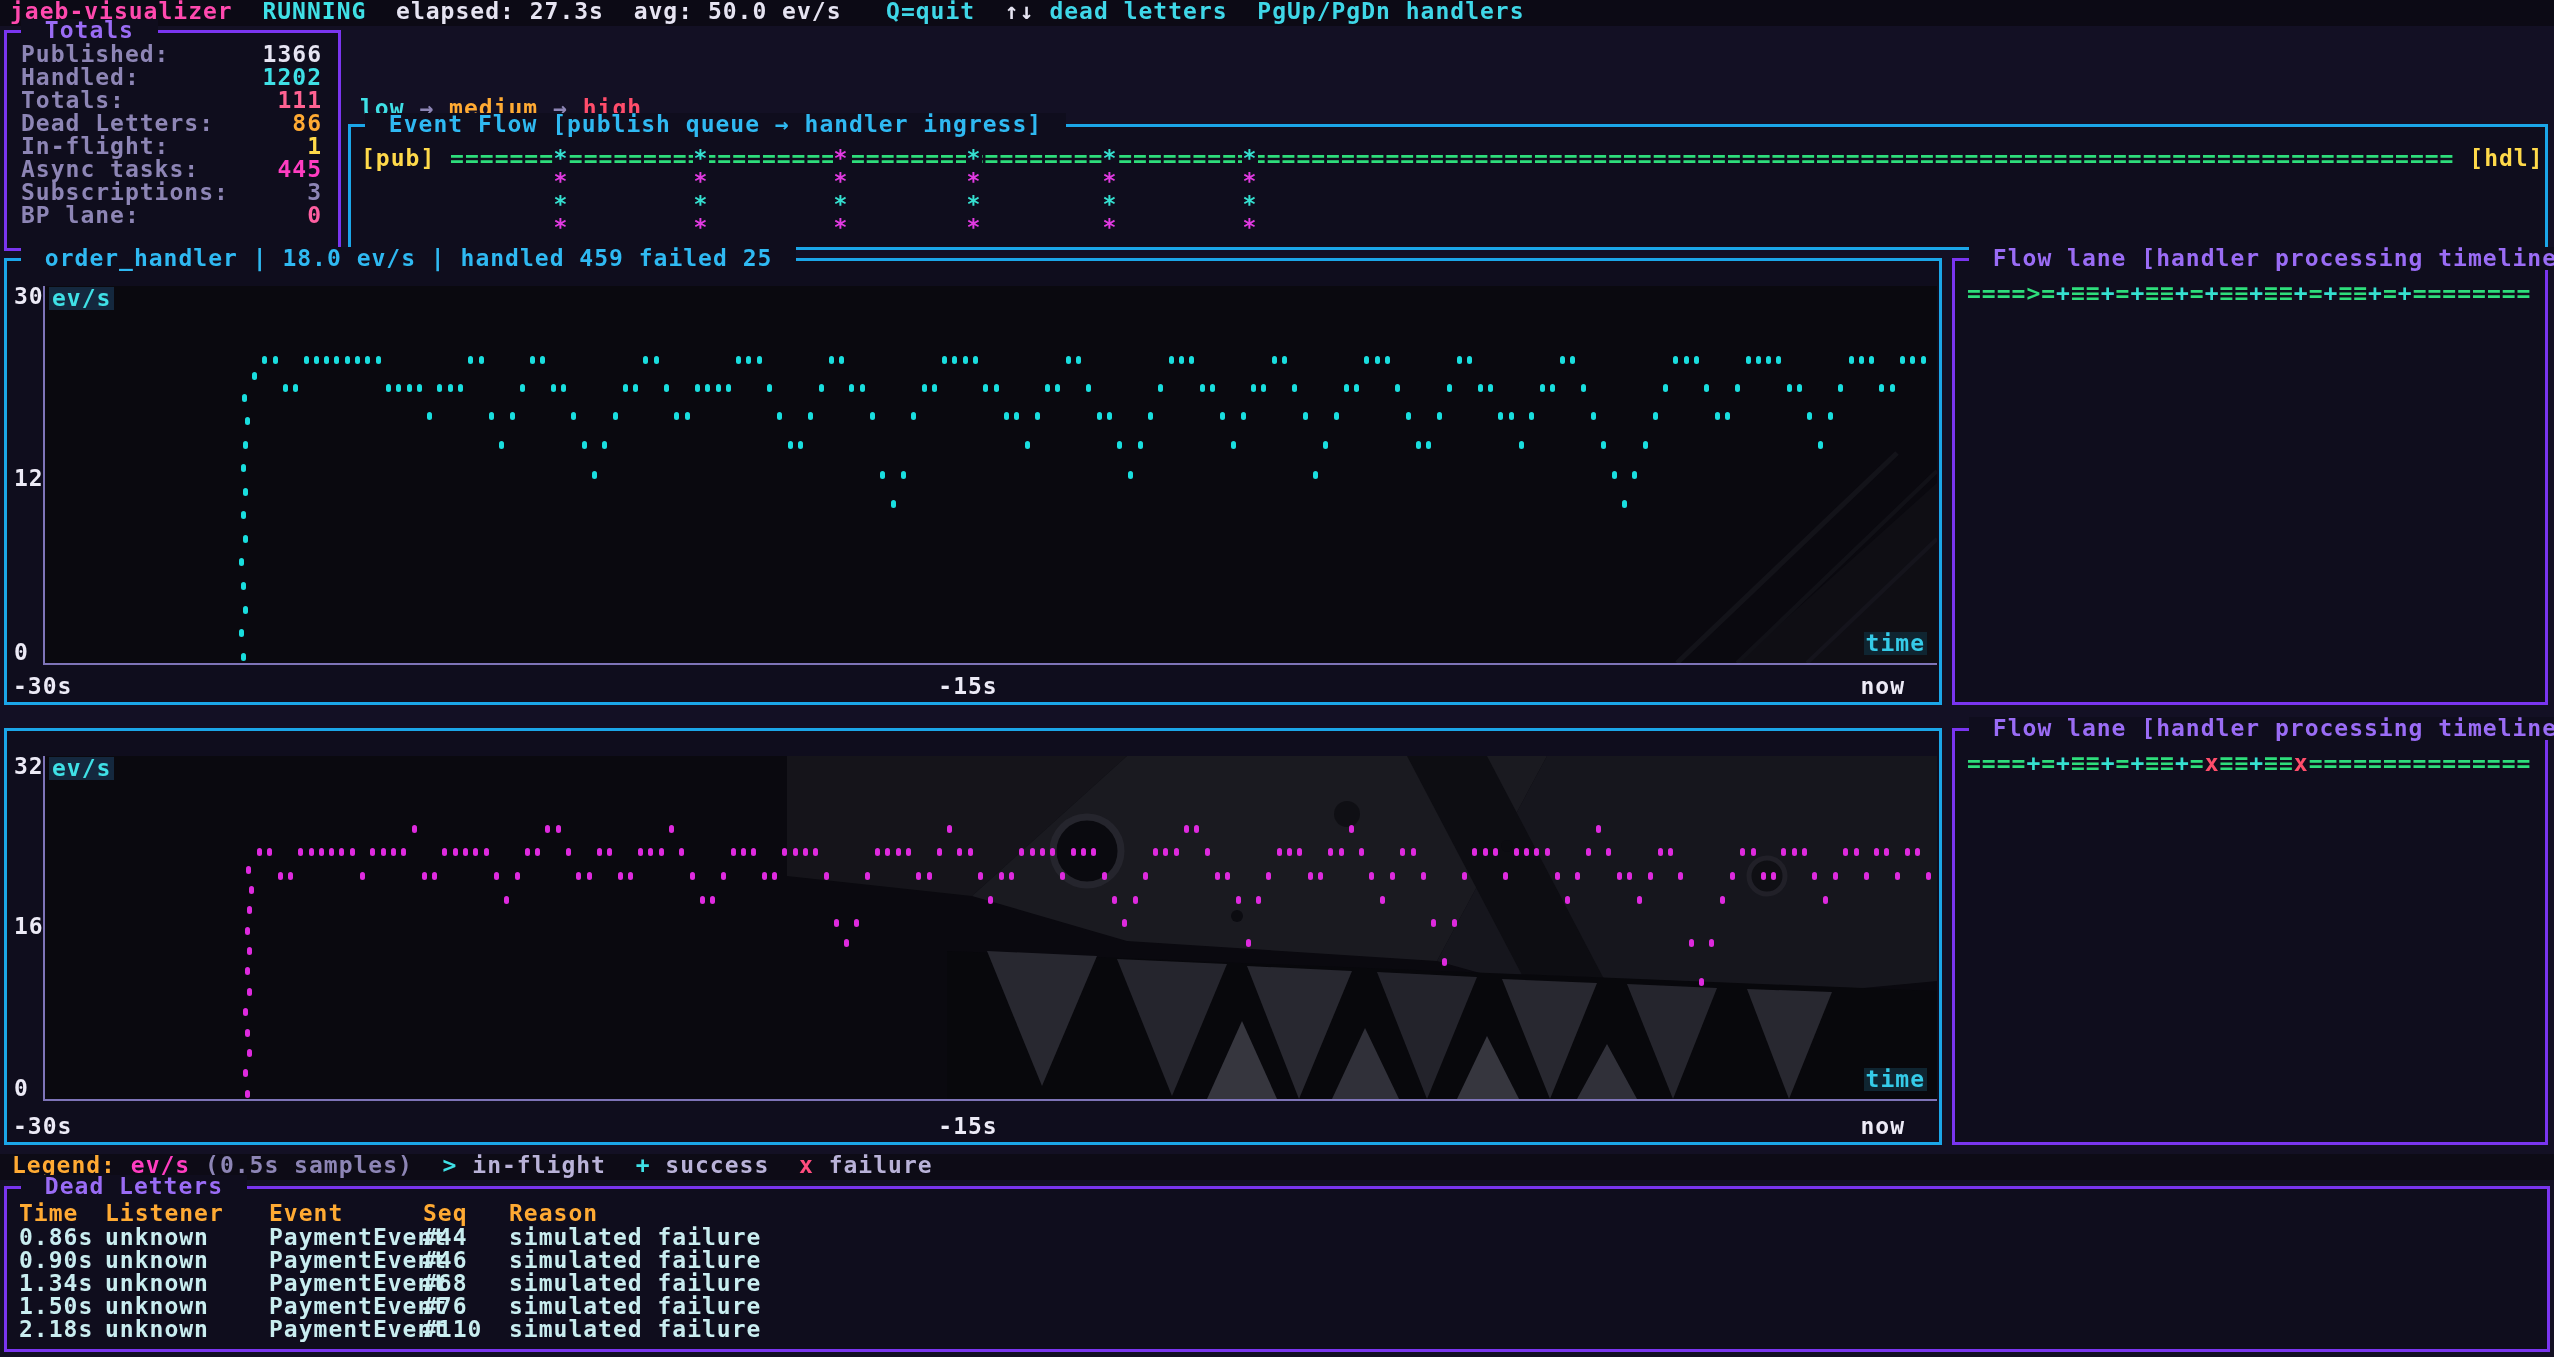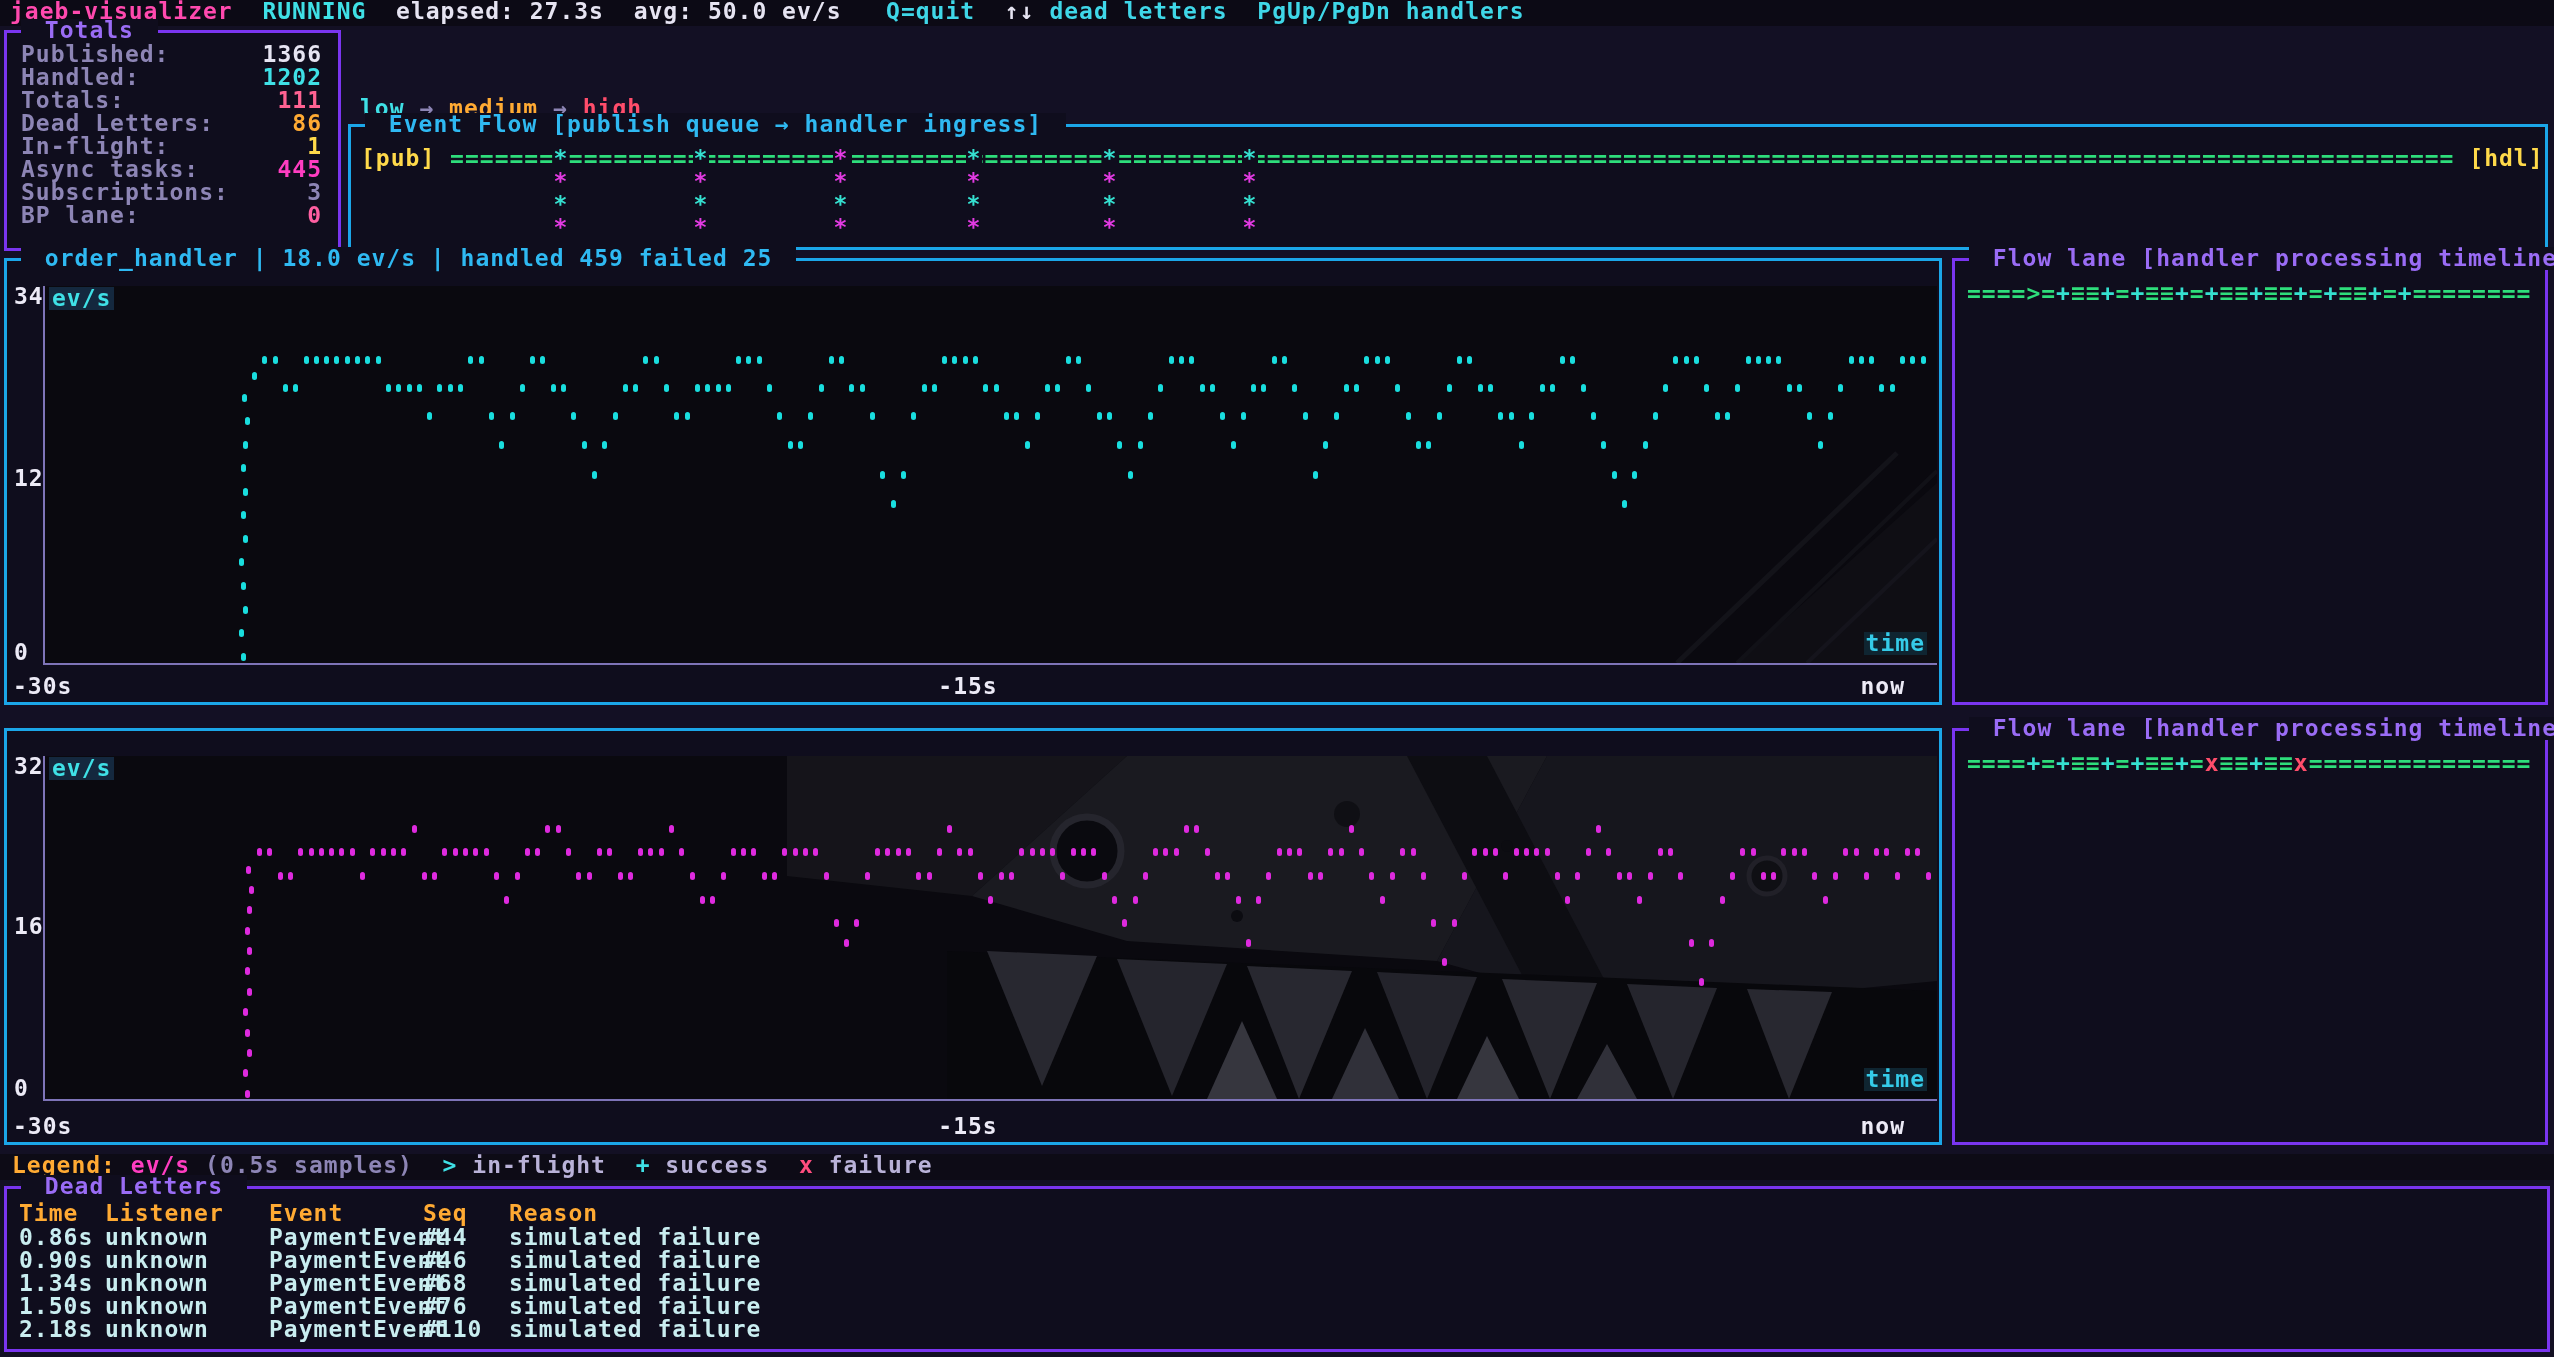--- a/index.html
+++ b/index.html
@@ -144,21 +144,21 @@
         <span class="star tk-m" style="left: 342px; top: 89px;">*</span>
         <span class="star tk-m" style="left: 482px; top: 89px;">*</span>
         <span class="star tk-m" style="left: 615px; top: 89px;">*</span>
         <span class="star tk-m" style="left: 751px; top: 89px;">*</span>
         <span class="star tk-m" style="left: 891px; top: 89px;">*</span>
       </div>
   </div>
 
   <div class="panel b-cyan" style="left:4px;top:258px;width:1938px;height:447px;">
     <span class="panel-title t-cyan"> order_handler | 18.0 ev/s | handled 459 failed 25 </span>
-    <span class="yt" style="top:24px;">34</span>
+    <span class="yt" style="top:24px;">30</span>
     <span class="yt" style="top:206px;">12</span>
     <span class="yt" style="top:380px;">0</span>
     <div class="plot" id="plot-order" style="height:377px;">
       <svg class="art" style="right:0;bottom:0;opacity:.5;" width="560" height="220" viewBox="0 0 560 220">
         <polygon points="560,220 560,40 360,220" fill="#14141a"></polygon>
         <path d="M300,220 L520,10" stroke="#1d1d24" stroke-width="5" fill="none"></path>
         <path d="M360,220 L560,28" stroke="#191920" stroke-width="4" fill="none"></path>
         <path d="M430,220 L560,96" stroke="#20202a" stroke-width="4" fill="none"></path>
       </svg>
       <span class="ylab">ev/s</span>

